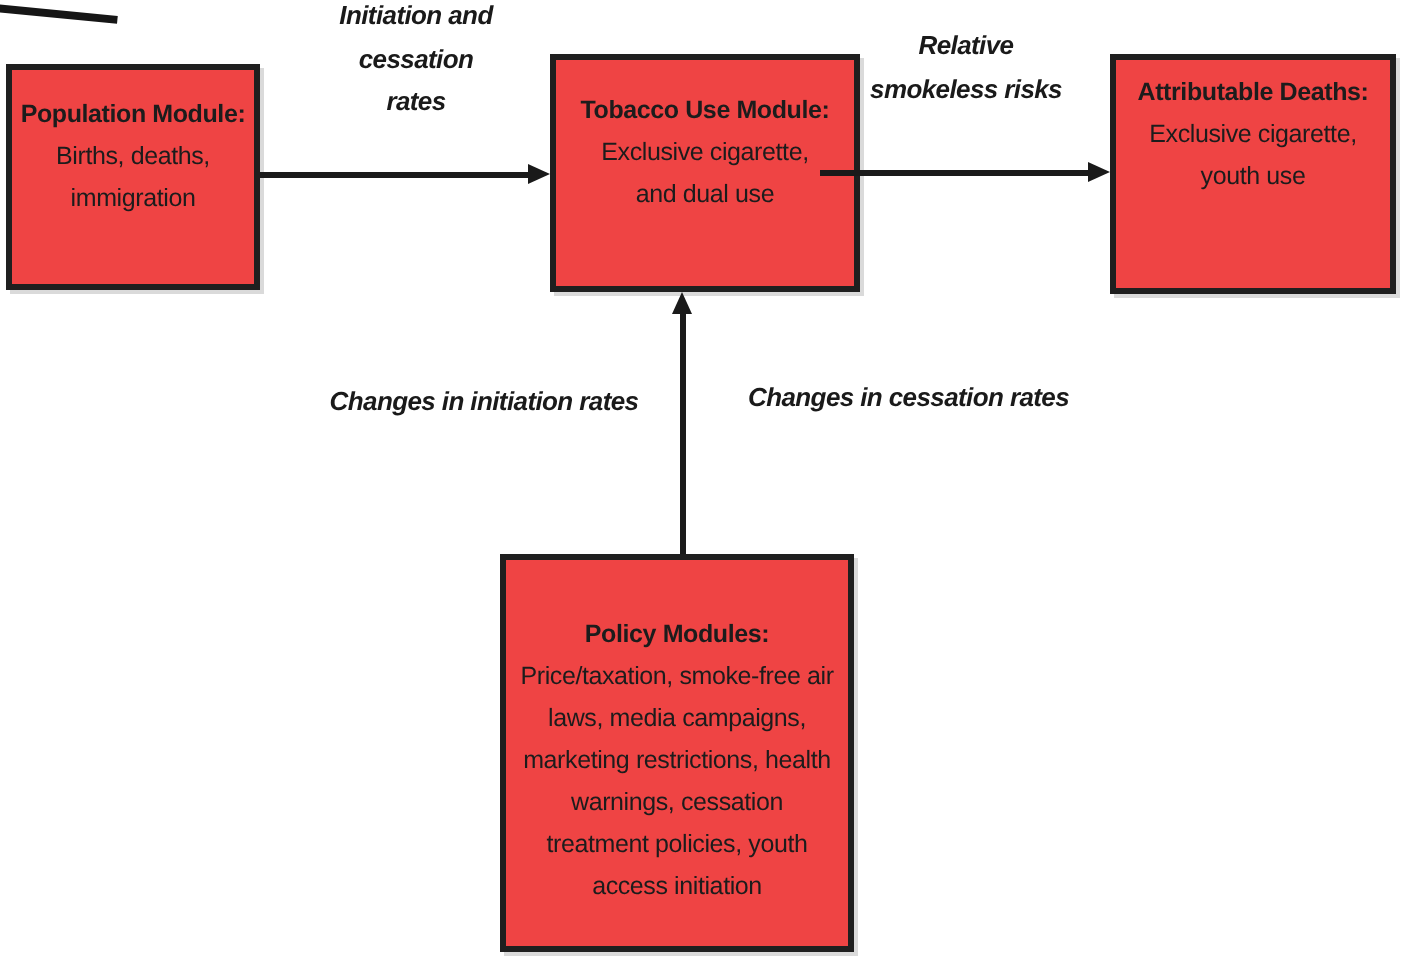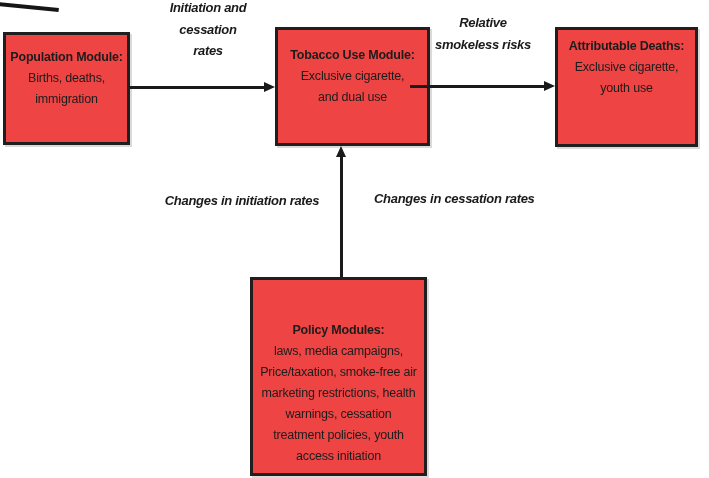--- a/index.html
+++ b/index.html
@@ -31,21 +31,21 @@
   }
   .box .line {
     font-size: 12.5px;
     line-height: 21px;
     letter-spacing: -0.2px;
     white-space: nowrap;
   }
   #box-population    { left: 3px;   top: 32px;  width: 127px; height: 113px; padding-top: 12px; }
   #box-tobacco       { left: 275px; top: 27px;  width: 155px; height: 119px; padding-top: 15px; }
   #box-attributable  { left: 555px; top: 27px;  width: 143px; height: 120px; padding-top: 6px; }
-  #box-policy        { left: 250px; top: 277px; width: 177px; height: 199px; padding-top: 40px; }
+  #box-policy        { left: 250px; top: 277px; width: 177px; height: 199px; padding-top: 27px; }
 
   
   .h-line { position: absolute; height: 3px; background: #1a1a1a; }
   .v-line { position: absolute; width: 3px;  background: #1a1a1a; }
   .head-right {
     position: absolute; width: 0; height: 0;
     border-left: 11px solid #1a1a1a;
     border-top: 5.5px solid transparent;
     border-bottom: 5.5px solid transparent;
   }
@@ -103,22 +103,22 @@
   </div>
 
   <div class="box" id="box-attributable">
     <div class="title">Attributable Deaths:</div>
     <div class="line">Exclusive cigarette,</div>
     <div class="line">youth use</div>
   </div>
 
   <div class="box" id="box-policy">
     <div class="title">Policy Modules:</div>
+    <div class="line">Price/taxation, smoke-free air</div>
     <div class="line">laws, media campaigns,</div>
-    <div class="line">Price/taxation, smoke-free air</div>
     <div class="line">marketing restrictions, health</div>
     <div class="line">warnings, cessation</div>
     <div class="line">treatment policies, youth</div>
     <div class="line">access initiation</div>
   </div>
 
   <div class="h-line" style="left:130px; top:85.5px; width:136px;"></div>
   <div class="head-right" style="left:264px; top:81.5px;"></div>
 
   <div class="h-line" style="left:410px; top:84.5px; width:136px;"></div>

